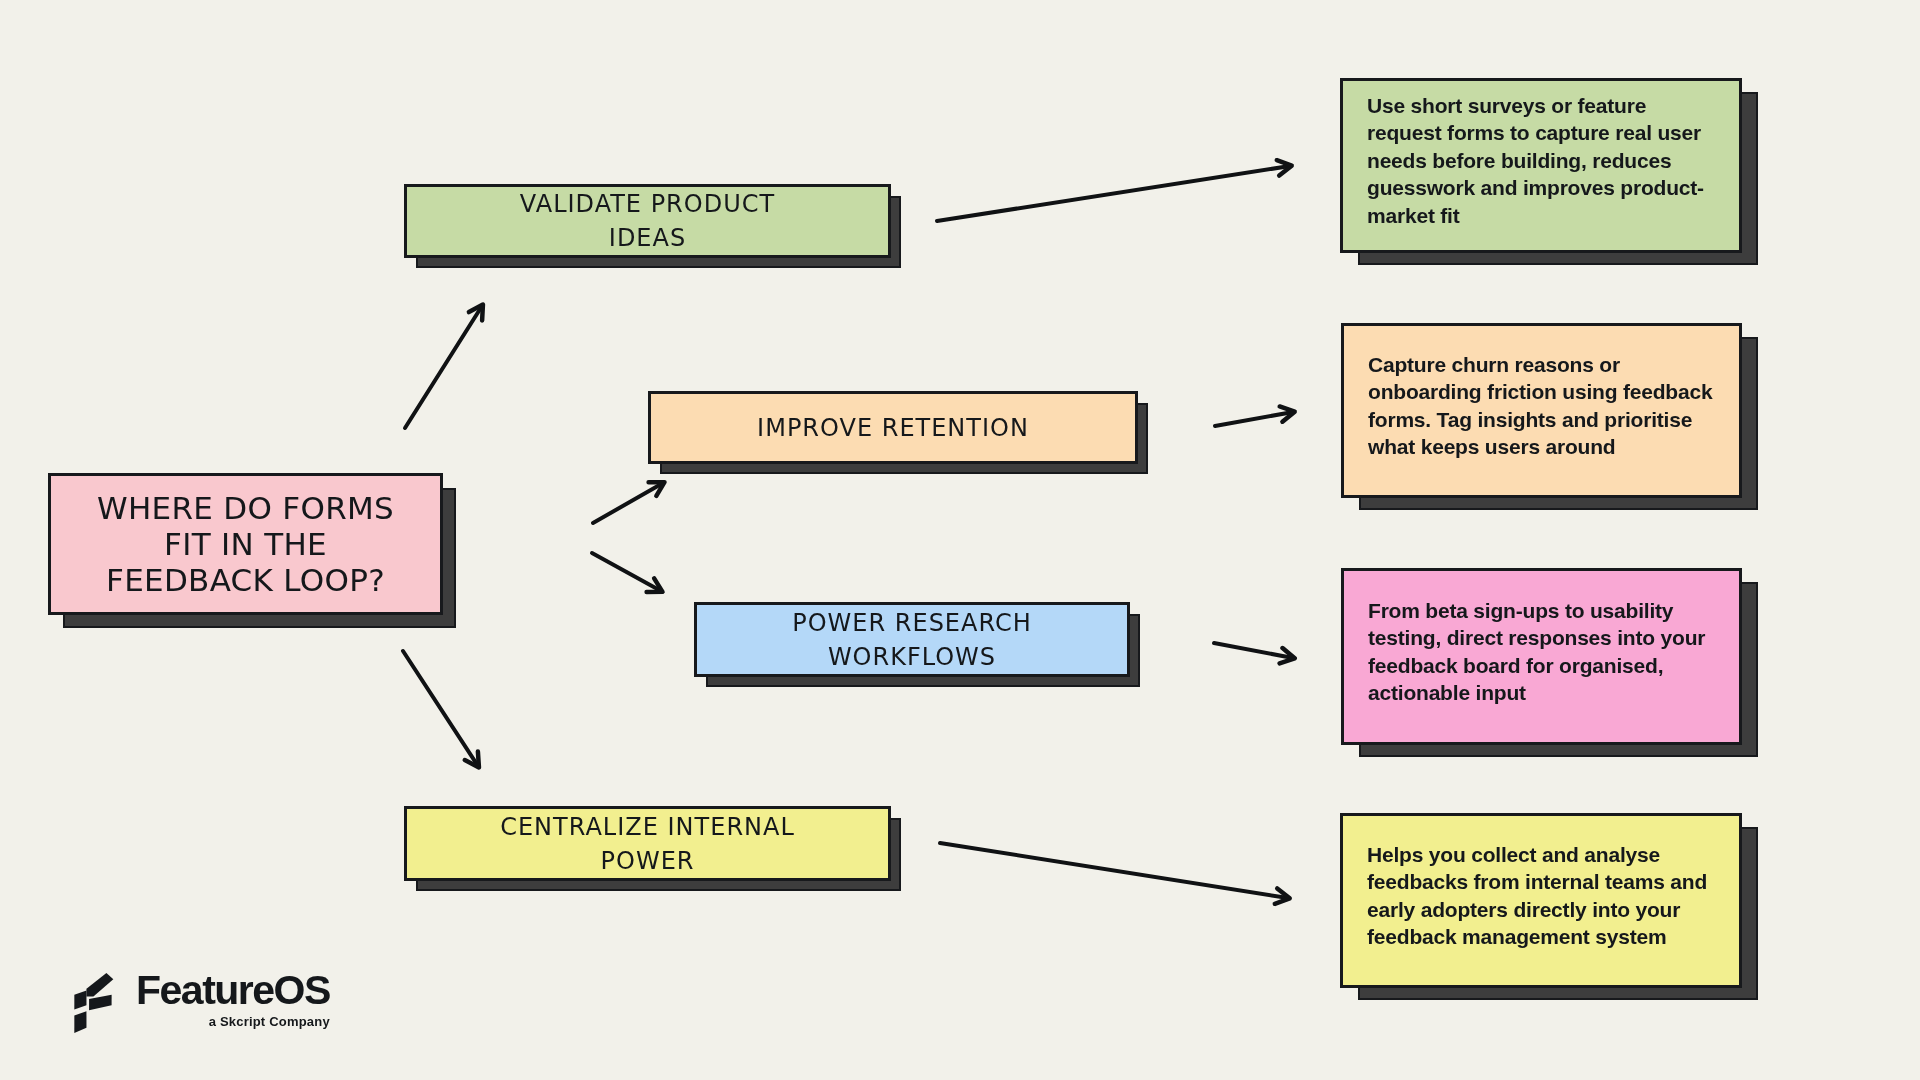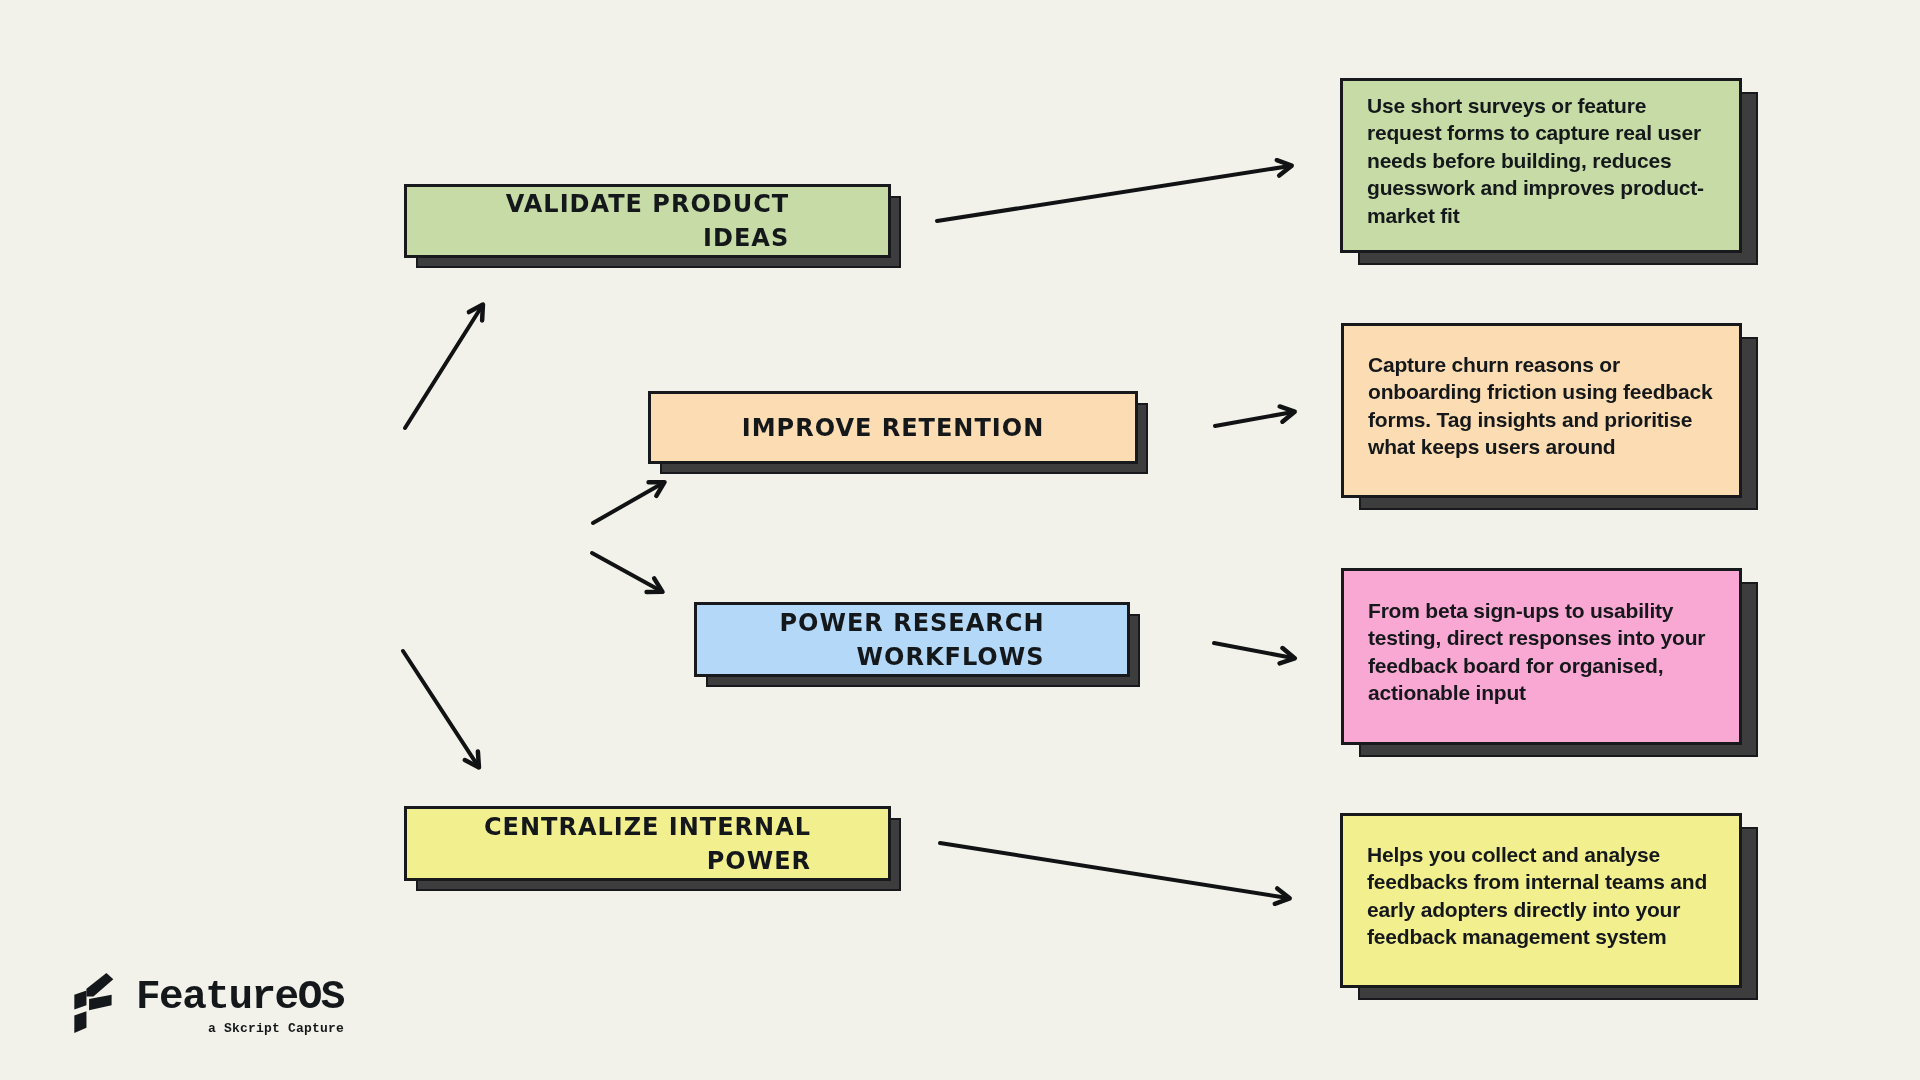--- a/index.html
+++ b/index.html
@@ -16,21 +16,21 @@
   }
   .card::after{
     content:"";position:absolute;z-index:-1;background:#3D3D3D;border:2px solid #17191C;
     width:100%;height:100%;
   }
   .shadow-sm::after{left:9px;top:9px;}
   .shadow-md::after{left:12px;top:12px;}
   .shadow-lg::after{left:15px;top:11px;}
 
   .label-text{
-    text-align:right;font-weight:bold;letter-spacing:1px;
+    text-align:center;font-weight:normal;letter-spacing:1px;
     font-size:24px;line-height:34px;
   }
   .label-text span{display:block;}
 
   .root{left:48px;top:473px;width:395px;height:142px;}
   .root .label-text{font-size:31px;line-height:36px;letter-spacing:.3px;}
 
   .node-validate {left:404px;top:184px;width:487px;height:74px;}
   .node-retention{left:648px;top:391px;width:490px;height:73px;}
   .node-research {left:694px;top:602px;width:436px;height:75px;}
@@ -42,22 +42,22 @@
   }
   .desc p{
     margin:0;font-weight:bold;font-size:21px;line-height:27.5px;letter-spacing:-.2px;
   }
   .desc-validate {left:1340px;top:78px; width:402px;height:175px;}
   .desc-retention{left:1341px;top:323px;width:401px;height:175px;}
   .desc-research {left:1341px;top:568px;width:401px;height:177px;}
   .desc-internal {left:1340px;top:813px;width:402px;height:175px;}
 
   .logo{
-    position:absolute;left:70px;top:970px;display:flex;align-items:flex-end;gap:14px;
-    font-family:Liberation Mono, monospace;
+    position:absolute;left:70px;top:970px;display:flex;align-items:flex-start;gap:14px;
+    font-family:Liberation Sans, sans-serif;
   }
   .logo-text{display:flex;flex-direction:column;align-items:flex-end;}
   .brand{font-weight:bold;font-size:41px;letter-spacing:-1.5px;line-height:1;}
   .tagline{font-weight:bold;font-size:13px;margin-top:3px;letter-spacing:.2px;}
 </style>
 </head>
 <body>
 
 <div class="canvas">
 
@@ -72,20 +72,27 @@
       <path d="M593 523 L663 483" marker-end="url(#ah)"></path>
       <path d="M592 553 L661 591" marker-end="url(#ah)"></path>
       <path d="M403 651 L478 766" marker-end="url(#ah)"></path>
       <path d="M937 221 L1290 166" marker-end="url(#ah)"></path>
       <path d="M1215 426 L1293 412" marker-end="url(#ah)"></path>
       <path d="M1214 643 L1293 658" marker-end="url(#ah)"></path>
       <path d="M940 843 L1288 898" marker-end="url(#ah)"></path>
     </g>
   </svg>
 
+  <div class="card shadow-md root" style="background-color: rgb(249, 200, 206);">
+    <div class="label-text">
+      <span>WHERE DO FORMS</span>
+      <span>FIT IN THE</span>
+      <span>FEEDBACK LOOP?</span>
+    </div>
+  </div>
 
   <div class="card shadow-sm node-validate" style="background-color: rgb(198, 219, 165);">
     <div class="label-text">
       <span>VALIDATE PRODUCT</span>
       <span>IDEAS</span>
     </div>
   </div>
 
   <div class="card shadow-sm node-retention" style="background-color: rgb(252, 220, 178);">
     <div class="label-text">
@@ -128,17 +135,17 @@
     <svg width="52" height="66" viewBox="0 0 60 75" xmlns="http://www.w3.org/2000/svg">
       <g fill="#15181B">
         <polygon points="19,21 42,3 50,10 27,30 19,30"></polygon>
         <polygon points="5,28 19,23 19,40 5,45"></polygon>
         <polygon points="22,33 48,28 48,40 22,46"></polygon>
         <polygon points="5,52 19,47 19,66 5,72"></polygon>
       </g>
     </svg>
     <div class="logo-text">
       <span class="brand">FeatureOS</span>
-      <span class="tagline">a Skcript Capture</span>
+      <span class="tagline">a Skcript Company</span>
     </div>
   </div>
 
 </div>
 
 </body></html>

